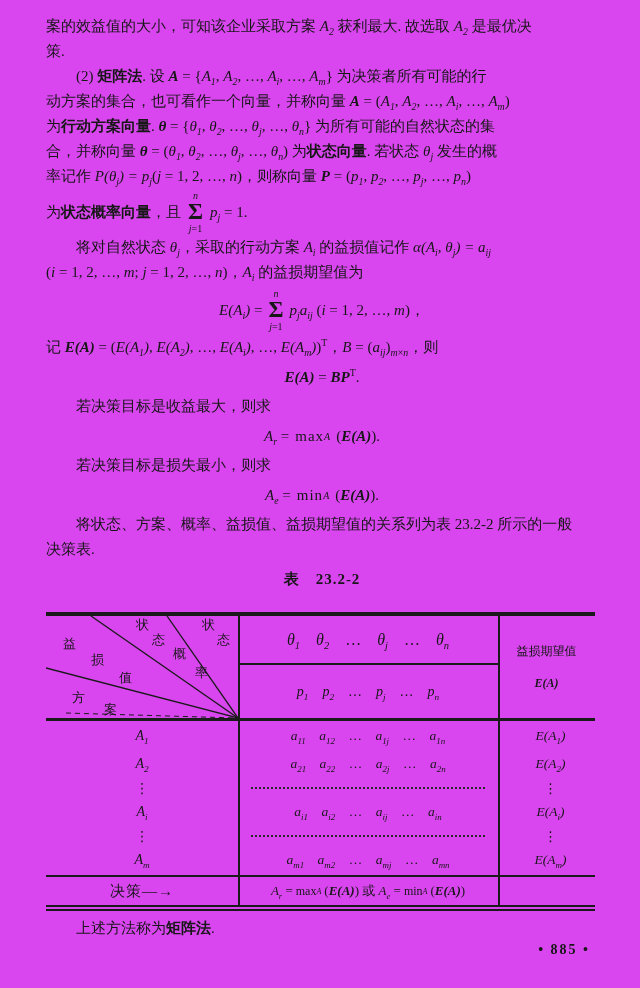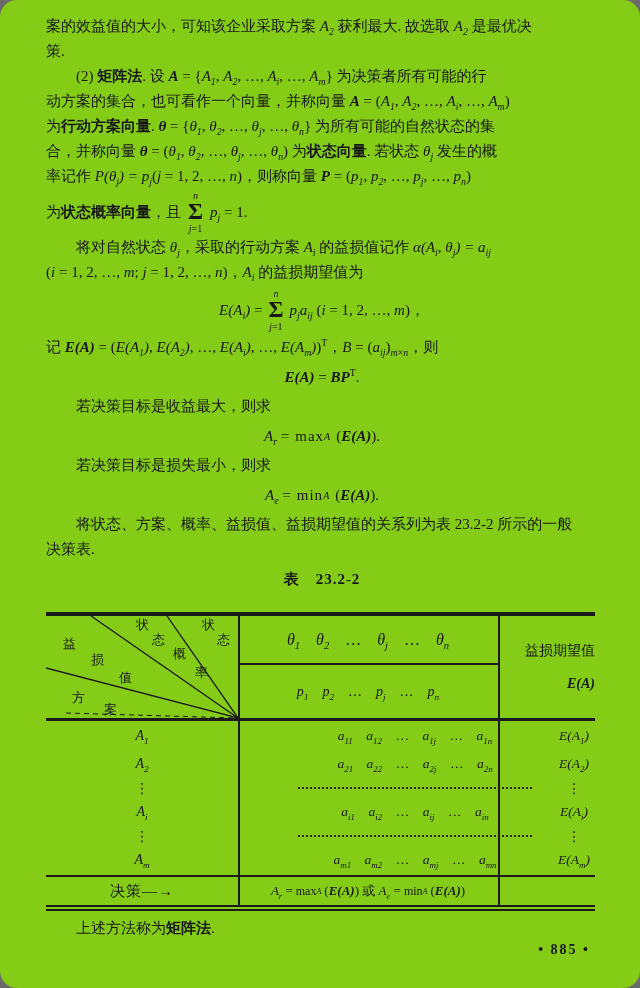--- a/index.html
+++ b/index.html
@@ -1,18 +1,18 @@
 <!DOCTYPE html>
 <html><head>
 <meta charset="utf-8">
 <style>
   html,body{margin:0;padding:0;background:#6b6b6b;}
-  .page{position:relative;width:640px;height:988px;overflow:hidden;background:#84cc16;
+  .page{position:relative;width:640px;height:988px;overflow:hidden;background:#d946ef;
         color:#171717;font-family:"Liberation Serif","DejaVu Serif",serif;font-size:15px;
-        box-sizing:border-box;padding:14px 42px 0 46px;border-radius:17px;}
+        box-sizing:border-box;padding:14px 42px 0 46px;}
   i{font-style:italic;}
   b i, i b{font-weight:bold;}
   sub,sup{font-size:66%;line-height:0;}
   .line{line-height:25px;white-space:nowrap;}
   .indent{text-indent:2em;font-family:Liberation Serif, serif;}
   .sumline{display:flex;align-items:center;gap:7px;height:46px;white-space:nowrap;}
   .sum{display:inline-flex;flex-direction:column;align-items:center;line-height:1;}
   .sum .lim{font-size:10px;line-height:1.1;}
   .sum .sym{font-size:23px;line-height:.95;font-weight:bold;}
   .formula{display:flex;align-items:center;justify-content:center;gap:6px;white-space:nowrap;}
@@ -25,26 +25,26 @@
   .dtable{position:relative;width:549px;border-top:4px solid #1a1a1a;border-bottom:6px double #1a1a1a;}
   .vline{position:absolute;top:0;bottom:0;width:2px;background:#1a1a1a;}
   .vl1{left:192px;} .vl2{left:452px;}
   .t-header{display:flex;height:102px;border-bottom:3px solid #1a1a1a;}
   .corner{width:192px;position:relative;flex:none;}
   .corner svg{position:absolute;left:0;top:0;}
   .corner .ch{position:absolute;font-size:13px;line-height:1;}
   .mid-col{width:260px;flex:none;display:flex;flex-direction:column;}
   .trow-theta{height:47px;display:flex;align-items:center;justify-content:center;border-bottom:2px solid #1a1a1a;font-size:16px;}
   .trow-p{flex:1;display:flex;align-items:center;justify-content:center;font-size:14px;}
-  .exp-col{flex:1;display:flex;flex-direction:column;align-items:flex-end;justify-content:center;gap:16px;font-size:14px;}
+  .exp-col{flex:1;display:flex;flex-direction:column;align-items:center;justify-content:center;gap:16px;font-size:12px;}
   .t-body{padding:1px 0;}
   .t-row{display:flex;align-items:center;}
   .t-row.tall{height:28px;} .t-row.dots{height:20px;}
   .t-row .stub{width:192px;flex:none;text-align:center;font-size:14px;}
-  .t-row .mid{width:260px;flex:none;text-align:center;font-size:13.5px;padding-left:47px;}
+  .t-row .mid{width:260px;flex:none;text-align:center;font-size:13.5px;}
   .t-row .exp{flex:1;text-align:center;font-size:13.5px;margin-left:8px;}
   .dotline{width:90%;margin:0 auto;border-top:2px dotted #2a2a2a;height:0;}
   .t-decision{display:flex;align-items:center;height:28px;border-top:2px solid #1a1a1a;}
   .t-decision .stub{width:192px;flex:none;text-align:center;letter-spacing:1px;}
   .t-decision .mid{width:260px;flex:none;display:flex;align-items:center;justify-content:center;gap:3px;font-size:13px;white-space:nowrap;}
   .t-decision .underop .op{font-size:12px;letter-spacing:0;}
   .t-decision .underop .under{font-size:8px;}
   .footer-line{margin-top:5px;}
   .pageno{position:absolute;top:942px;right:50px;font-weight:bold;letter-spacing:2px;font-size:14px;}
 </style>

